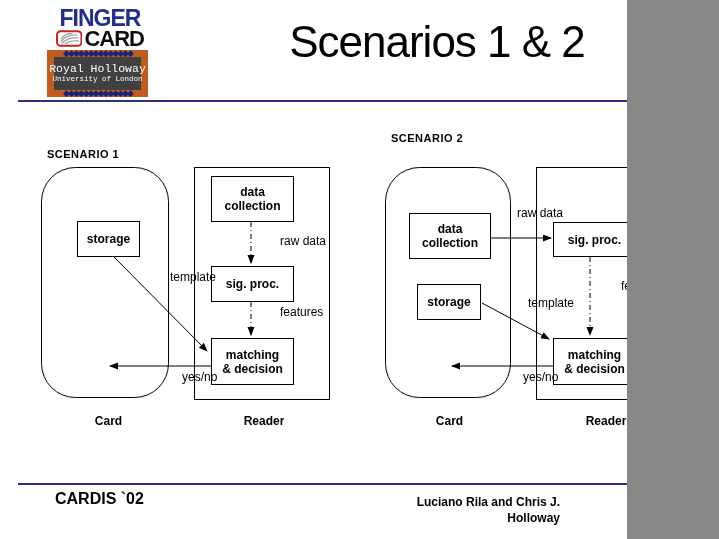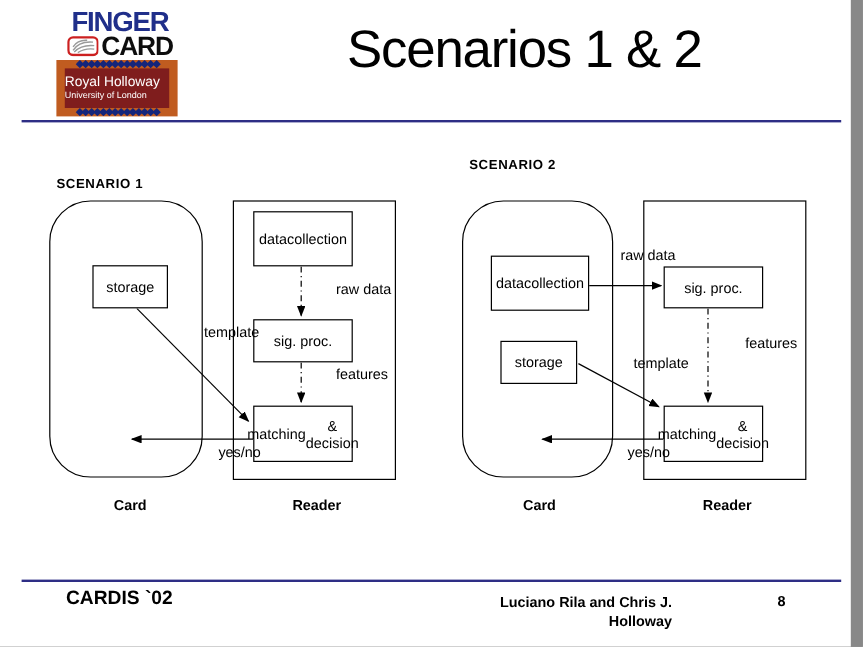--- a/index.html
+++ b/index.html
@@ -1,47 +1,47 @@
 <!DOCTYPE html>
 <html><head>
 <meta charset="utf-8">
 <style>
   html,body{margin:0;padding:0;background:#888;}
-  .slide{position:relative;width:709px;height:539px;background:#fff;overflow:hidden;
+  .slide{position:relative;width:627px;height:539px;background:#fff;overflow:hidden;
          font-family:"Liberation Sans",sans-serif;color:#000;}
 
   
   .slide-title{position:absolute;left:179px;top:18px;width:516px;text-align:center;
                font-size:44px;font-weight:normal;letter-spacing:-1px;line-height:48px;}
   .rule{position:absolute;left:18px;width:683px;height:2px;background:#2e2e85;}
   .rule-top{top:100px;}
   .rule-bottom{top:483px;}
 
   .fc-logo{position:absolute;left:56px;top:7px;width:88px;text-align:center;}
   .fc-finger{color:#202f8a;font-weight:bold;font-size:23px;line-height:22px;letter-spacing:-1px;}
   .fc-row{display:flex;align-items:center;justify-content:center;gap:2px;height:19px;}
   .fc-card{color:#0d0d0d;font-weight:bold;font-size:22px;letter-spacing:-1px;line-height:19px;}
   .fc-chip{display:block;}
 
   .rh-logo{position:absolute;left:47px;top:50px;width:101px;height:47px;background:#c05c20;
            display:flex;flex-direction:column;overflow:hidden;}
   .rh-diamonds{color:#14257b;font-size:9px;line-height:7px;height:7px;text-align:center;
                letter-spacing:-2px;white-space:nowrap;overflow:hidden;flex:0 0 7px;}
-  .rh-inner{background:#7f1d1d;margin:0 7px;flex:1;display:flex;flex-direction:column;
-            align-items:flex-start;justify-content:center;color:#fff;
-            font-family:Liberation Sans, sans-serif;}
+  .rh-inner{background:#404040;margin:0 7px;flex:1;display:flex;flex-direction:column;
+            align-items:center;justify-content:center;color:#fff;
+            font-family:Liberation Mono, monospace;}
   .rh-line1{font-size:11.5px;line-height:12px;white-space:nowrap;}
   .rh-line2{font-size:7.5px;line-height:9px;white-space:nowrap;}
 
   
   .diagram-svg{position:absolute;left:0;top:0;pointer-events:none;}
   .scen-heading{position:absolute;font-size:11px;font-weight:bold;letter-spacing:0.5px;white-space:nowrap;}
   .dbox{position:absolute;border:1px solid #000;background:#fff;box-sizing:border-box;
-        display:flex;align-items:center;justify-content:center;
-        font-size:12px;line-height:14px;text-align:center;}
+        display:flex;flex-direction:column;align-items:center;justify-content:center;
+        font-size:12px;line-height:14px;text-align:center;font-weight:bold;}
   .dlabel{position:absolute;font-size:12px;line-height:13px;white-space:nowrap;margin-left:22px;}
   .cr-label{position:absolute;font-size:12px;font-weight:bold;text-align:center;white-space:nowrap;}
 
   
   .footer-left{position:absolute;left:55px;top:490px;font-size:16px;font-weight:bold;white-space:nowrap;}
   .footer-center{position:absolute;left:160px;top:494px;width:400px;text-align:right;
                  font-size:12px;font-weight:bold;line-height:16px;}
   .footer-page{position:absolute;left:648px;top:494px;font-size:12px;font-weight:bold;}
 </style>
 </head>

